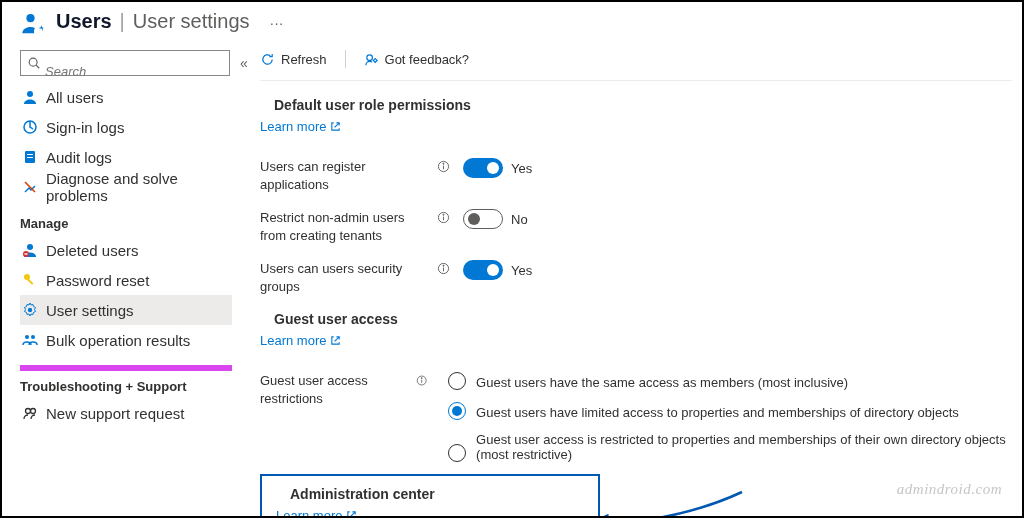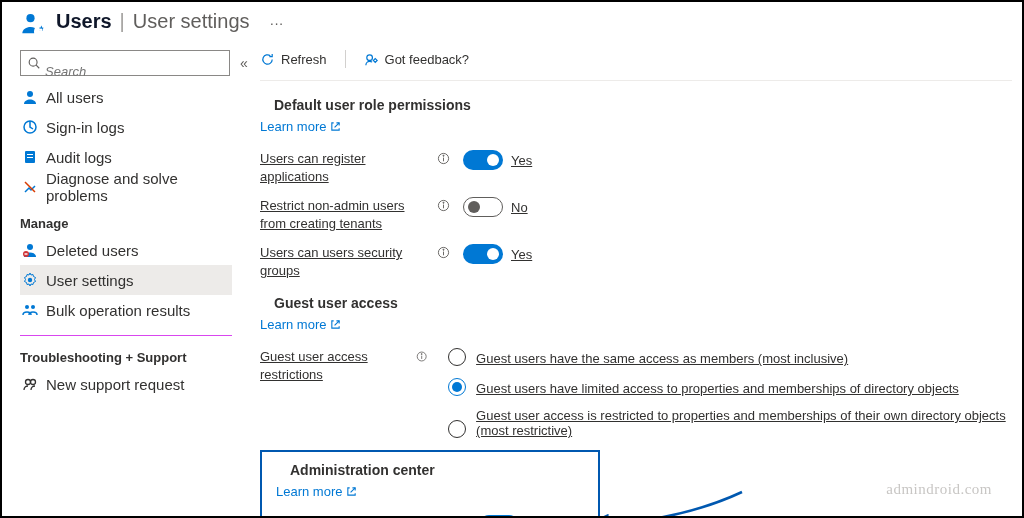--- a/index.html
+++ b/index.html
@@ -17,33 +17,33 @@
   .body { display: flex; height: calc(100% - 52px); }
   .sidebar { width: 230px; flex-shrink: 0; padding: 6px 0 0 18px; border-right: none; }
   .search-row { display: flex; align-items: center; gap: 10px; margin-bottom: 6px; }
   .search-box { flex: 1; display: flex; align-items: center; border: 1px solid #8a8886; height: 26px; padding: 0 6px; background: #fff; }
   .search-box input { border: none; outline: none; flex: 1; font-size: 13px; font-style: italic; color: #605e5c; background: transparent; margin-top: 16px; }
   .search-ico { width: 14px; height: 14px; color: #605e5c; margin-right: 4px; }
   .collapse { color: #605e5c; font-size: 14px; cursor: pointer; }
   .nav-item { display: flex; align-items: center; gap: 8px; height: 30px; padding-left: 2px; cursor: pointer; font-size: 15px; color: #323130; }
   .nav-item.active { background: #edebe9; }
   .nav-ico { width: 16px; height: 16px; flex-shrink: 0; }
-  .section-label { font-size: 13px; font-weight: 600; margin: 10px 0 4px 0; border-top: 1px solid #d946ef; padding-top: 14px; }
+  .section-label { font-size: 13px; font-weight: 600; margin: 10px 0 4px 0; border-top: 6px solid #d946ef; padding-top: 8px; }
   .section-label.first { border-top: none; padding-top: 4px; }
 
   .content { flex: 1; padding: 6px 0 0 28px; position: relative; }
   .toolbar { display: flex; align-items: center; gap: 18px; padding-bottom: 12px; border-bottom: 1px solid #edebe9; margin-right: 10px; }
   .tool-btn { display: flex; align-items: center; gap: 6px; color: #323130; cursor: pointer; font-size: 13px; }
   .tool-ico { width: 15px; height: 15px; color: #0078d4; }
   .tool-sep { width: 1px; height: 18px; background: #d2d0ce; }
 
   .section-h { font-size: 14px; font-weight: 600; margin: 16px 0 6px 14px; }
   .learn-link { color: #0078d4; font-size: 13px; display: inline-flex; align-items: center; gap: 4px; cursor: pointer; margin-bottom: 8px; }
   .ext-ico { width: 11px; height: 11px; }
-  .setting-row { display: flex; align-items: flex-start; gap: 7px; margin: 8px 0 12px 0; text-decoration: underline; }
+  .setting-row { display: flex; align-items: flex-start; gap: 7px; margin: 16px 0 12px 0; }
   .setting-label { width: 170px; font-size: 13px; color: #323130; line-height: 1.35; }
   .info-ico { width: 13px; height: 13px; color: #605e5c; margin-top: 2px; }
   .toggle-col { display: flex; align-items: center; gap: 8px; margin-left: 6px; }
   .toggle { width: 40px; height: 20px; border-radius: 10px; position: relative; cursor: pointer; }
   .toggle.on { background: #0078d4; }
   .toggle.off { background: #fff; border: 1px solid #605e5c; }
   .knob { width: 12px; height: 12px; border-radius: 50%; position: absolute; top: 50%; transform: translateY(-50%); }
   .toggle.on .knob { background: #fff; right: 4px; }
   .toggle.off .knob { background: #605e5c; left: 4px; }
   .toggle-text { font-size: 13px; }
@@ -52,21 +52,21 @@
   .radio-row { display: flex; align-items: flex-end; gap: 10px; cursor: pointer; padding-left: 8px; }
   .radio { width: 18px; height: 18px; border: 1px solid #323130; border-radius: 50%; position: relative; flex-shrink: 0; }
   .radio.sel { border-color: #0078d4; }
   .radio.sel::after { content: ""; position: absolute; width: 10px; height: 10px; background: #0078d4; border-radius: 50%; top: 50%; left: 50%; transform: translate(-50%, -50%); }
   .radio-label { font-size: 13px; }
 
   .admin-box { border: 2px solid #0058b0; padding: 10px 14px 14px 14px; width: 340px; margin-top: 8px; }
   .admin-box .section-h { margin-top: 0; }
 
   .arrow { position: absolute; }
-  .watermark { position: absolute; right: 30px; bottom: 8px; font-size: 15px; color: #c8c6c4; font-family: Georgia, serif; letter-spacing: 0.5px; }
+  .watermark { position: absolute; right: 20px; bottom: 8px; font-size: 15px; font-style: italic; color: #c8c6c4; font-family: Georgia, serif; letter-spacing: 0.5px; }
 </style>
 </head>
 <body>
 <div class="frame">
 
   <div class="header">
     <svg class="header-icon" viewBox="0 0 24 24" fill="currentColor">
         <circle cx="9" cy="7" r="3.5"></circle>
         <path d="M2 20c0-3.5 3.5-5.5 7-5.5 1.4 0 2.7.3 3.8.9-.5.9-.8 1.9-.8 3 0 .6.1 1.1.2 1.6H2z"></path>
         <path d="M18.5 13.5l.4 1.4 1.4.3-.9 1.1.2 1.4-1.3-.6-1.3.6.2-1.4-.9-1.1 1.4-.3.4-1.4z"></path>
@@ -129,20 +129,27 @@
       <div class="section-label first">Manage</div>
       <div class="nav-item">
         <svg class="nav-ico" viewBox="0 0 16 16" fill="#0078d4">
             <circle cx="8" cy="5" r="3"></circle>
             <path d="M2 15c0-3 3-4.5 6-4.5s6 1.5 6 4.5H2z"></path>
             <circle cx="4" cy="12" r="3" fill="#d13438"></circle>
             <rect x="2.5" y="11.3" width="3" height="1.4" fill="#fff"></rect>
           </svg>
         <span>Deleted users</span>
       </div>
+      <div class="nav-item">
+        <svg class="nav-ico" viewBox="0 0 16 16" fill="#f2c811">
+            <circle cx="5" cy="5" r="3"></circle>
+            <rect x="6.5" y="6.5" width="7" height="2" transform="rotate(45 6.5 6.5)"></rect>
+          </svg>
+        <span>Password reset</span>
+      </div>
       <div class="nav-item active">
         <svg class="nav-ico" viewBox="0 0 16 16" fill="#0078d4">
             <circle cx="8" cy="8" r="2.2"></circle>
             <path d="M8 1l1 2 2-.5.5 2 2 1-1 2 1 2-2 1-.5 2-2-.5-1 2-1-2-2 .5-.5-2-2-1 1-2-1-2 2-1 .5-2 2 .5 1-2z" fill="none" stroke="#0078d4" stroke-width="1"></path>
           </svg>
         <span>User settings</span>
       </div>
       <div class="nav-item">
         <svg class="nav-ico" viewBox="0 0 16 16" fill="#0078d4">
             <circle cx="5" cy="5" r="2"></circle>

